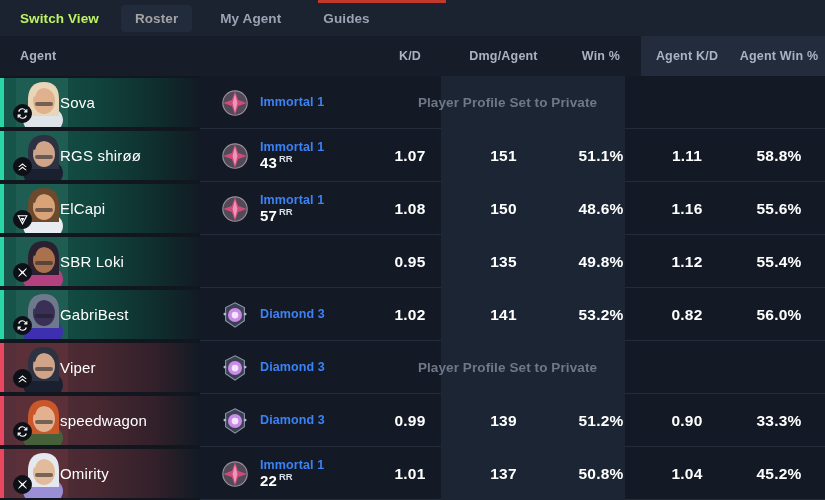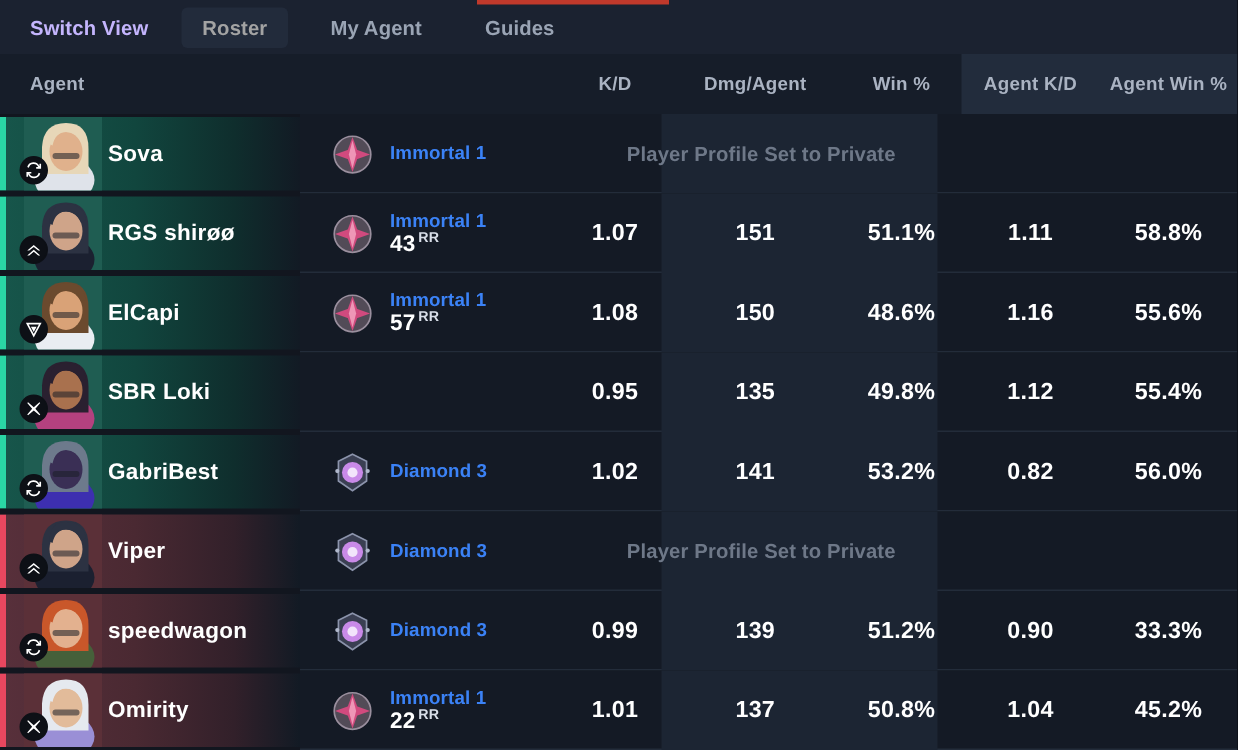--- a/index.html
+++ b/index.html
@@ -28,21 +28,21 @@
   .navbar {
     position: absolute; left: 0; top: 0;
     width: 825px; height: 36px;
     background: #1b2230;
     display: flex; align-items: center;
     z-index: 5;
   }
   .nav-switch {
     margin-left: 20px;
     font-size: 13.5px; font-weight: bold;
-    color: #c4b5fd;
+    color: #bef264;
     letter-spacing: .1px;
   }
   .nav-tab {
     margin-left: 22px;
     font-size: 13.5px; font-weight: bold;
     color: #9aa4b4;
     padding: 6px 14px;
     border-radius: 4px;
     letter-spacing: .1px;
   }
@@ -127,24 +127,24 @@
   .portrait {
     position: absolute; left: 16px; top: -2px;
     width: 52px; height: 53px;
     overflow: hidden;
   }
   .portrait .face {
     position: absolute; left: 0; top: 0;
     width: 52px; height: 53px;
   }
   .agent-name {
-    position: absolute; left: 72px; top: 0;
+    position: absolute; left: 60px; top: 0;
     height: 49px;
     display: flex; align-items: center;
-    font-size: 15px; font-weight: bold;
+    font-size: 15px; font-weight: normal;
     color: #ffffff;
     letter-spacing: .2px;
     white-space: nowrap;
   }
   .role-icon {
     position: absolute; left: 13px; bottom: 4px;
     width: 19px; height: 19px;
     border-radius: 50%;
     background: #0d1016;
     border: 1.5px solid #0d1016;

